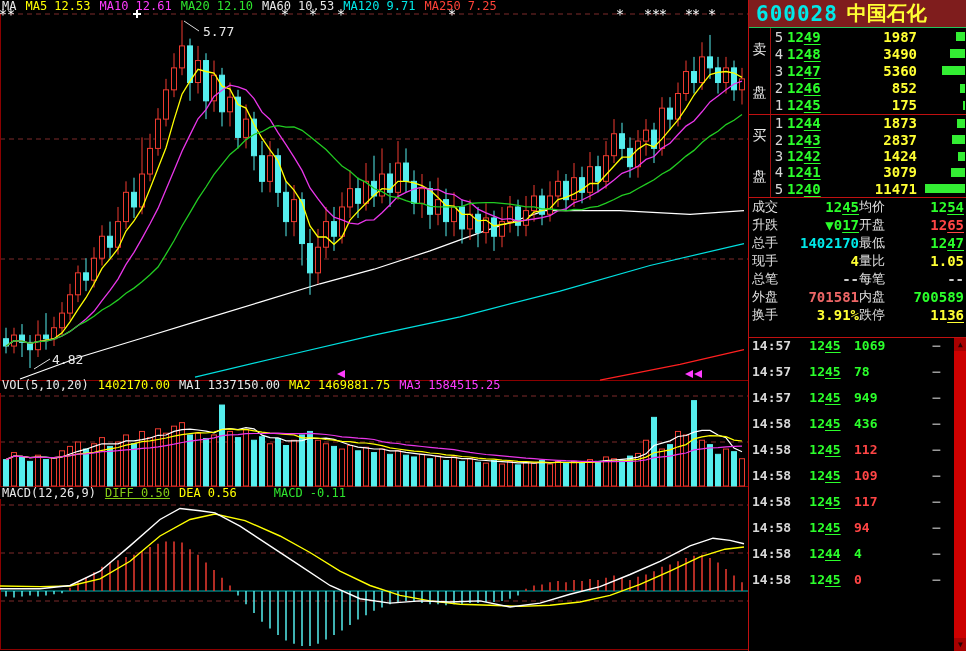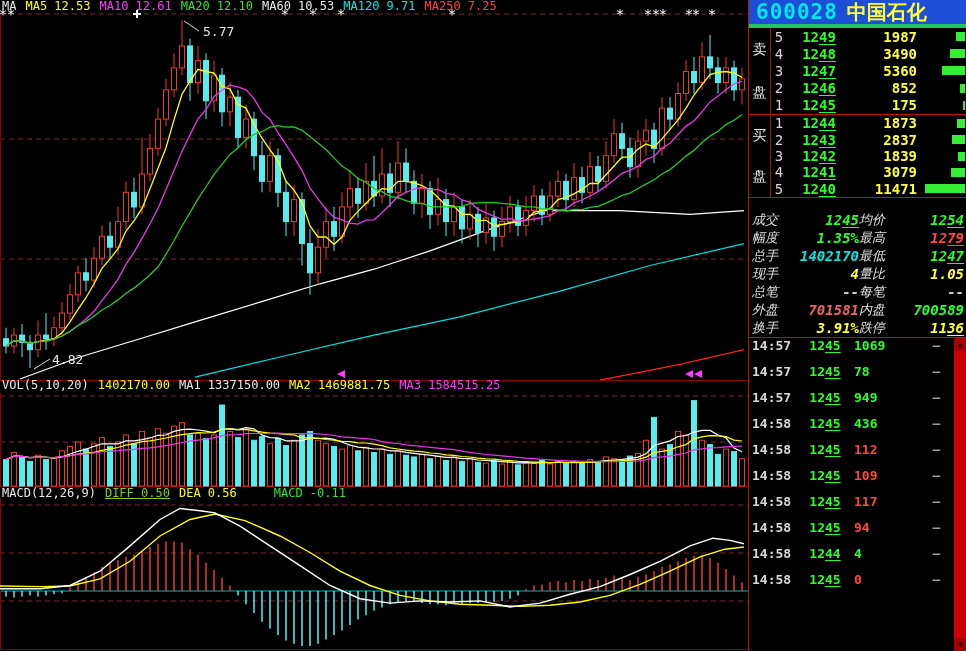--- a/index.html
+++ b/index.html
@@ -3,41 +3,41 @@
 <meta charset="utf-8">
 <style>
   html,body{margin:0;padding:0;background:#000;}
   .screen{position:relative;width:966px;height:651px;background:#000;overflow:hidden;
     font-family:"DejaVu Sans Mono","Liberation Mono",monospace;}
   .txtbar{position:absolute;left:2px;height:13px;font-size:12px;line-height:13px;white-space:nowrap;z-index:5;}
   .txtbar span{margin-right:9px;}
   svg{position:absolute;left:0;}
   
   .rpanel{position:absolute;left:748px;top:0;width:218px;height:651px;background:#000;border-left:1px solid #c01010;box-sizing:border-box;}
-  .rp-header{position:absolute;left:0;top:0;width:218px;height:28px;background:#1d4ed8;border-bottom:4px solid #22c55e;
+  .rp-header{position:absolute;left:0;top:0;width:218px;height:28px;background:#7f1d1d;border-bottom:1px solid #22c55e;
     display:flex;align-items:center;gap:9px;padding-left:7px;box-sizing:border-box;}
   .rp-code{color:#00e8e8;font-size:21px;font-weight:bold;letter-spacing:1px;}
   .rp-name{color:#ffff33;font-size:20px;font-weight:bold;font-family:"Liberation Sans",sans-serif;}
   .book{position:absolute;left:0;width:218px;display:flex;}
   .book.sell{top:28px;height:87px;border-bottom:1px solid #c01010;box-sizing:border-box;}
   .book.buy{top:115px;height:83px;border-bottom:1px solid #c01010;box-sizing:border-box;}
   .side-label{width:21px;border-right:1px solid #a01010;color:#e8e8e8;font-family:"Liberation Sans",sans-serif;
     font-size:14px;display:flex;flex-direction:column;justify-content:space-around;align-items:center;}
   .book-rows{flex:1;display:flex;flex-direction:column;justify-content:space-around;}
   .book-row{display:grid;grid-template-columns:16px 64px 1fr 46px;align-items:center;height:17px;font-size:14px;}
   .lvl{color:#d8d8d8;text-align:center;}
-  .bprice{font-weight:bold;text-align:center;}
+  .bprice{font-weight:bold;}
   .bvol{color:#ffff33;font-weight:bold;text-align:right;padding-right:4px;}
   .depth{position:relative;height:9px;}
   .depth i{position:absolute;right:2px;top:0;height:9px;background:#33ee33;display:block;}
   .green{color:#2bff2b;} .red{color:#ff4545;} .yellow{color:#ffff33;}
   .cyan{color:#00e8e8;} .white{color:#cccccc;} .pink{color:#ee6666;}
   .u{text-decoration:underline;text-underline-offset:2px;}
   .stats{position:absolute;left:0;top:198px;width:218px;height:140px;border-bottom:1px solid #c01010;box-sizing:border-box;
-    display:flex;flex-direction:column;justify-content:flex-end;padding:0 3px;font-style:italic;}
+    display:flex;flex-direction:column;justify-content:flex-start;padding:0 3px;}
   .stat-row{display:grid;grid-template-columns:30px 77px 33px 1fr;align-items:center;font-size:13px;}
   .stat-row .lab{color:#e0e0e0;font-family:"Liberation Sans",sans-serif;}
   .stat-row .val{text-align:right;font-weight:bold;font-size:14px;}
   .tape{position:absolute;left:0;top:338px;width:205px;height:157px;display:flex;flex-direction:column;justify-content:space-around;padding-left:3px;gap:11px;}
   .tape-row{display:grid;grid-template-columns:44px 58px 62px 1fr;align-items:center;font-size:13px;font-weight:bold;}
   .t-time{color:#d8d8d8;} .t-price{text-align:center;} .t-vol{text-align:left;}
   .t-dash{color:#9a9a9a;text-align:center;}
   .sbar{position:absolute;left:205px;top:338px;width:13px;height:313px;background:#cc0000;}
   .sb-btn{position:absolute;left:0;width:13px;height:13px;background:#a80000;color:#2a0000;font-size:8px;
     line-height:13px;text-align:center;}
@@ -552,21 +552,21 @@
             <span class="lvl">2</span>
             <span class="bprice green"><span>12</span><span class="u">43</span></span>
             <span class="bvol">2837</span>
             <span class="depth">
               <i style="width: 13px;"></i>
             </span>
           </div>
           <div class="book-row">
             <span class="lvl">3</span>
             <span class="bprice green"><span>12</span><span class="u">42</span></span>
-            <span class="bvol">1839</span>
+            <span class="bvol">1424</span>
             <span class="depth">
               <i style="width: 7px;"></i>
             </span>
           </div>
           <div class="book-row">
             <span class="lvl">4</span>
             <span class="bprice green"><span>12</span><span class="u">41</span></span>
             <span class="bvol">3079</span>
             <span class="depth">
               <i style="width: 14px;"></i>
@@ -584,24 +584,24 @@
     </div>
 
     <div class="stats" id="stats">
         <div class="stat-row">
           <span class="lab">成交</span>
           <span class="bprice green val"><span>12</span><span class="u">45</span></span>
           <span class="lab">均价</span>
           <span class="bprice green val"><span>12</span><span class="u">54</span></span>
         </div>
         <div class="stat-row">
-          <span class="lab">幅度</span>
-          <span class="val green">1.35%</span>
-          <span class="lab">最高</span>
-          <span class="bprice red val"><span>12</span><span class="u">79</span></span>
+          <span class="lab">升跌</span>
+          <span class="bprice green val"><span>▼0</span><span class="u">17</span></span>
+          <span class="lab">开盘</span>
+          <span class="bprice red val"><span>12</span><span class="u">65</span></span>
         </div>
         <div class="stat-row">
           <span class="lab">总手</span>
           <span class="val cyan">1402170</span>
           <span class="lab">最低</span>
           <span class="bprice green val"><span>12</span><span class="u">47</span></span>
         </div>
         <div class="stat-row">
           <span class="lab">现手</span>
           <span class="val yellow">4</span>

